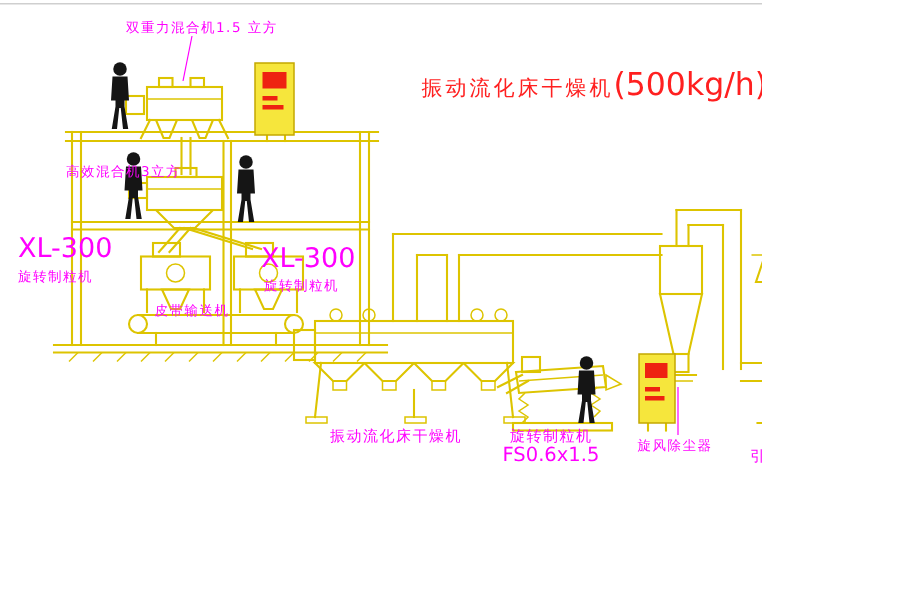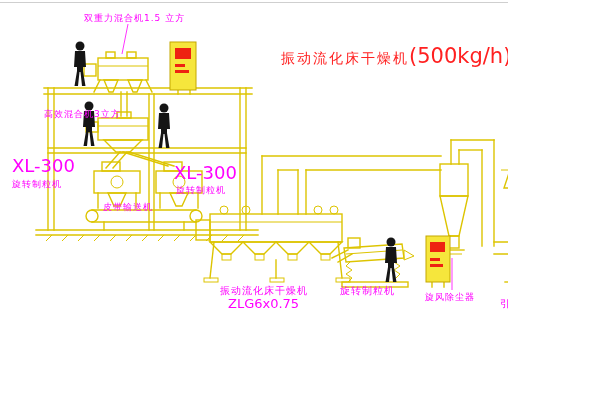--- a/index.html
+++ b/index.html
@@ -232,17 +232,17 @@
     <span class="t1">振动流化床干燥机</span><span class="t2">(500kg/h)</span>
   </div>
 
   <div class="lab" style="left:44px;top:108px">高效混合机3立方</div>
   <div class="lab big" style="left:12px;top:155px">XL-300</div>
   <div class="lab" style="left:12px;top:178px">旋转制粒机</div>
   <div class="lab big" style="left:174px;top:162px">XL-300</div>
   <div class="lab" style="left:176px;top:184px">旋转制粒机</div>
   <div class="lab" style="left:103px;top:201px">皮带输送机</div>
   <div class="lab" style="left:220px;top:284px;font-size:10px">振动流化床干燥机</div>
-  <div class="lab mod" style="left:228px;top:296px">ZLG6x0.75</div>
   <div class="lab" style="left:340px;top:284px;font-size:10px">旋转制粒机</div>
+  <div class="lab mod" style="left:335px;top:296px">FS0.6x1.5</div>
   <div class="lab" style="left:425px;top:291px">旋风除尘器</div>
   <div class="lab" style="left:500px;top:297px;font-size:10px">引风机</div>
 </div>
 
 </body></html>

